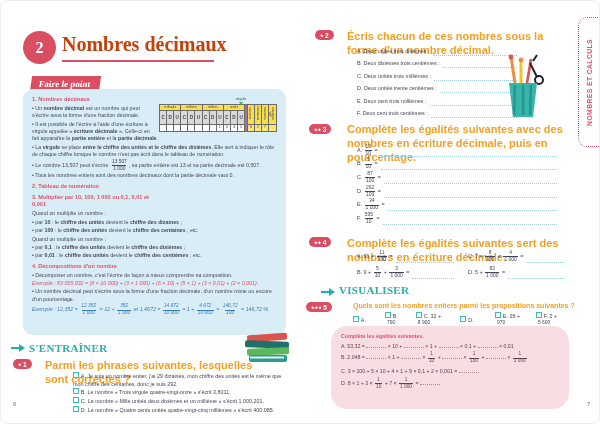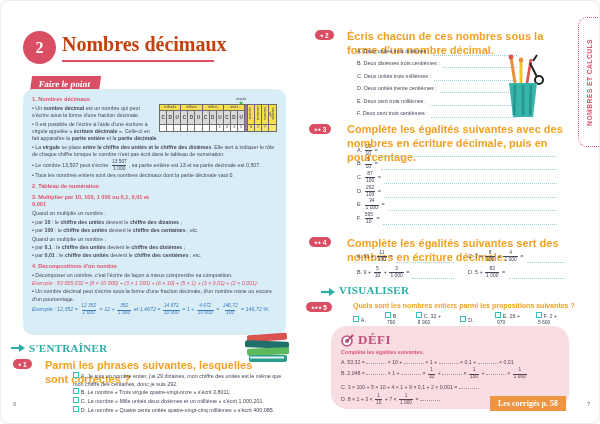--- a/index.html
+++ b/index.html
@@ -375,29 +375,20 @@
             <span class="fn">970</span>
             <span class="fd">100</span>
           </span></span></span>
     <span><span class="chk"></span><span>F. 2 + <span class="frac">
             <span class="fn">5 600</span>
             <span class="fd">10</span>
           </span></span></span>
   </div>
 
   <div class="defi-box">
-    <div class="defi-head">
-      <svg width="13" height="13" viewBox="0 0 13 13">
-        <circle cx="6" cy="7" r="5" fill="#fff" stroke="#c34f7e" stroke-width="1.6"></circle>
-        <circle cx="6" cy="7" r="2" fill="#c34f7e"></circle>
-        <path d="M6 7 L12 1" stroke="#8a3a5a" stroke-width="1.3"></path>
-        <path d="M10.5 0.5 L12.5 2.5" stroke="#d9537a" stroke-width="1.6"></path>
-      </svg>
-      <span class="defi-title">DÉFI</span>
-    </div>
     <div class="defi-sub">Complète les égalités suivantes.</div>
     <div class="defi-line">A. 53,32 = <span class="blank"></span> × 10 + <span class="blank"></span> × 1 + <span class="blank"></span> × 0,1 + <span class="blank"></span> × 0,01</div>
     <div class="defi-line">B. 2,048 = <span class="blank"></span> × 1 + <span class="blank"></span> × <span class="frac">
           <span class="fn">1</span>
           <span class="fd">10</span>
         </span> + <span class="blank"></span> × <span class="frac">
           <span class="fn">1</span>
           <span class="fd">100</span>
         </span> + <span class="blank"></span> × <span class="frac">
           <span class="fn">1</span>
@@ -406,20 +397,19 @@
     <div class="defi-line">C. 3 × 100 + 5 × 10 + 4 × 1 + 9 × 0,1 + 2 × 0,001 = <span class="blank"></span></div>
     <div class="defi-line">D. 8 × 1 + 3 × <span class="frac">
           <span class="fn">1</span>
           <span class="fd">10</span>
         </span> + 7 × <span class="frac">
           <span class="fn">1</span>
           <span class="fd">1 000</span>
         </span> = <span class="blank"></span></div>
   </div>
 
-  <div class="corriges">Les corrigés p. 58</div>
 
   <div class="side-tab">
     <span>NOMBRES ET CALCULS</span>
   </div>
 
   <div class="pagenum" style="left:586px;top:400px;">7</div>
 </div>
 
 </body></html>

